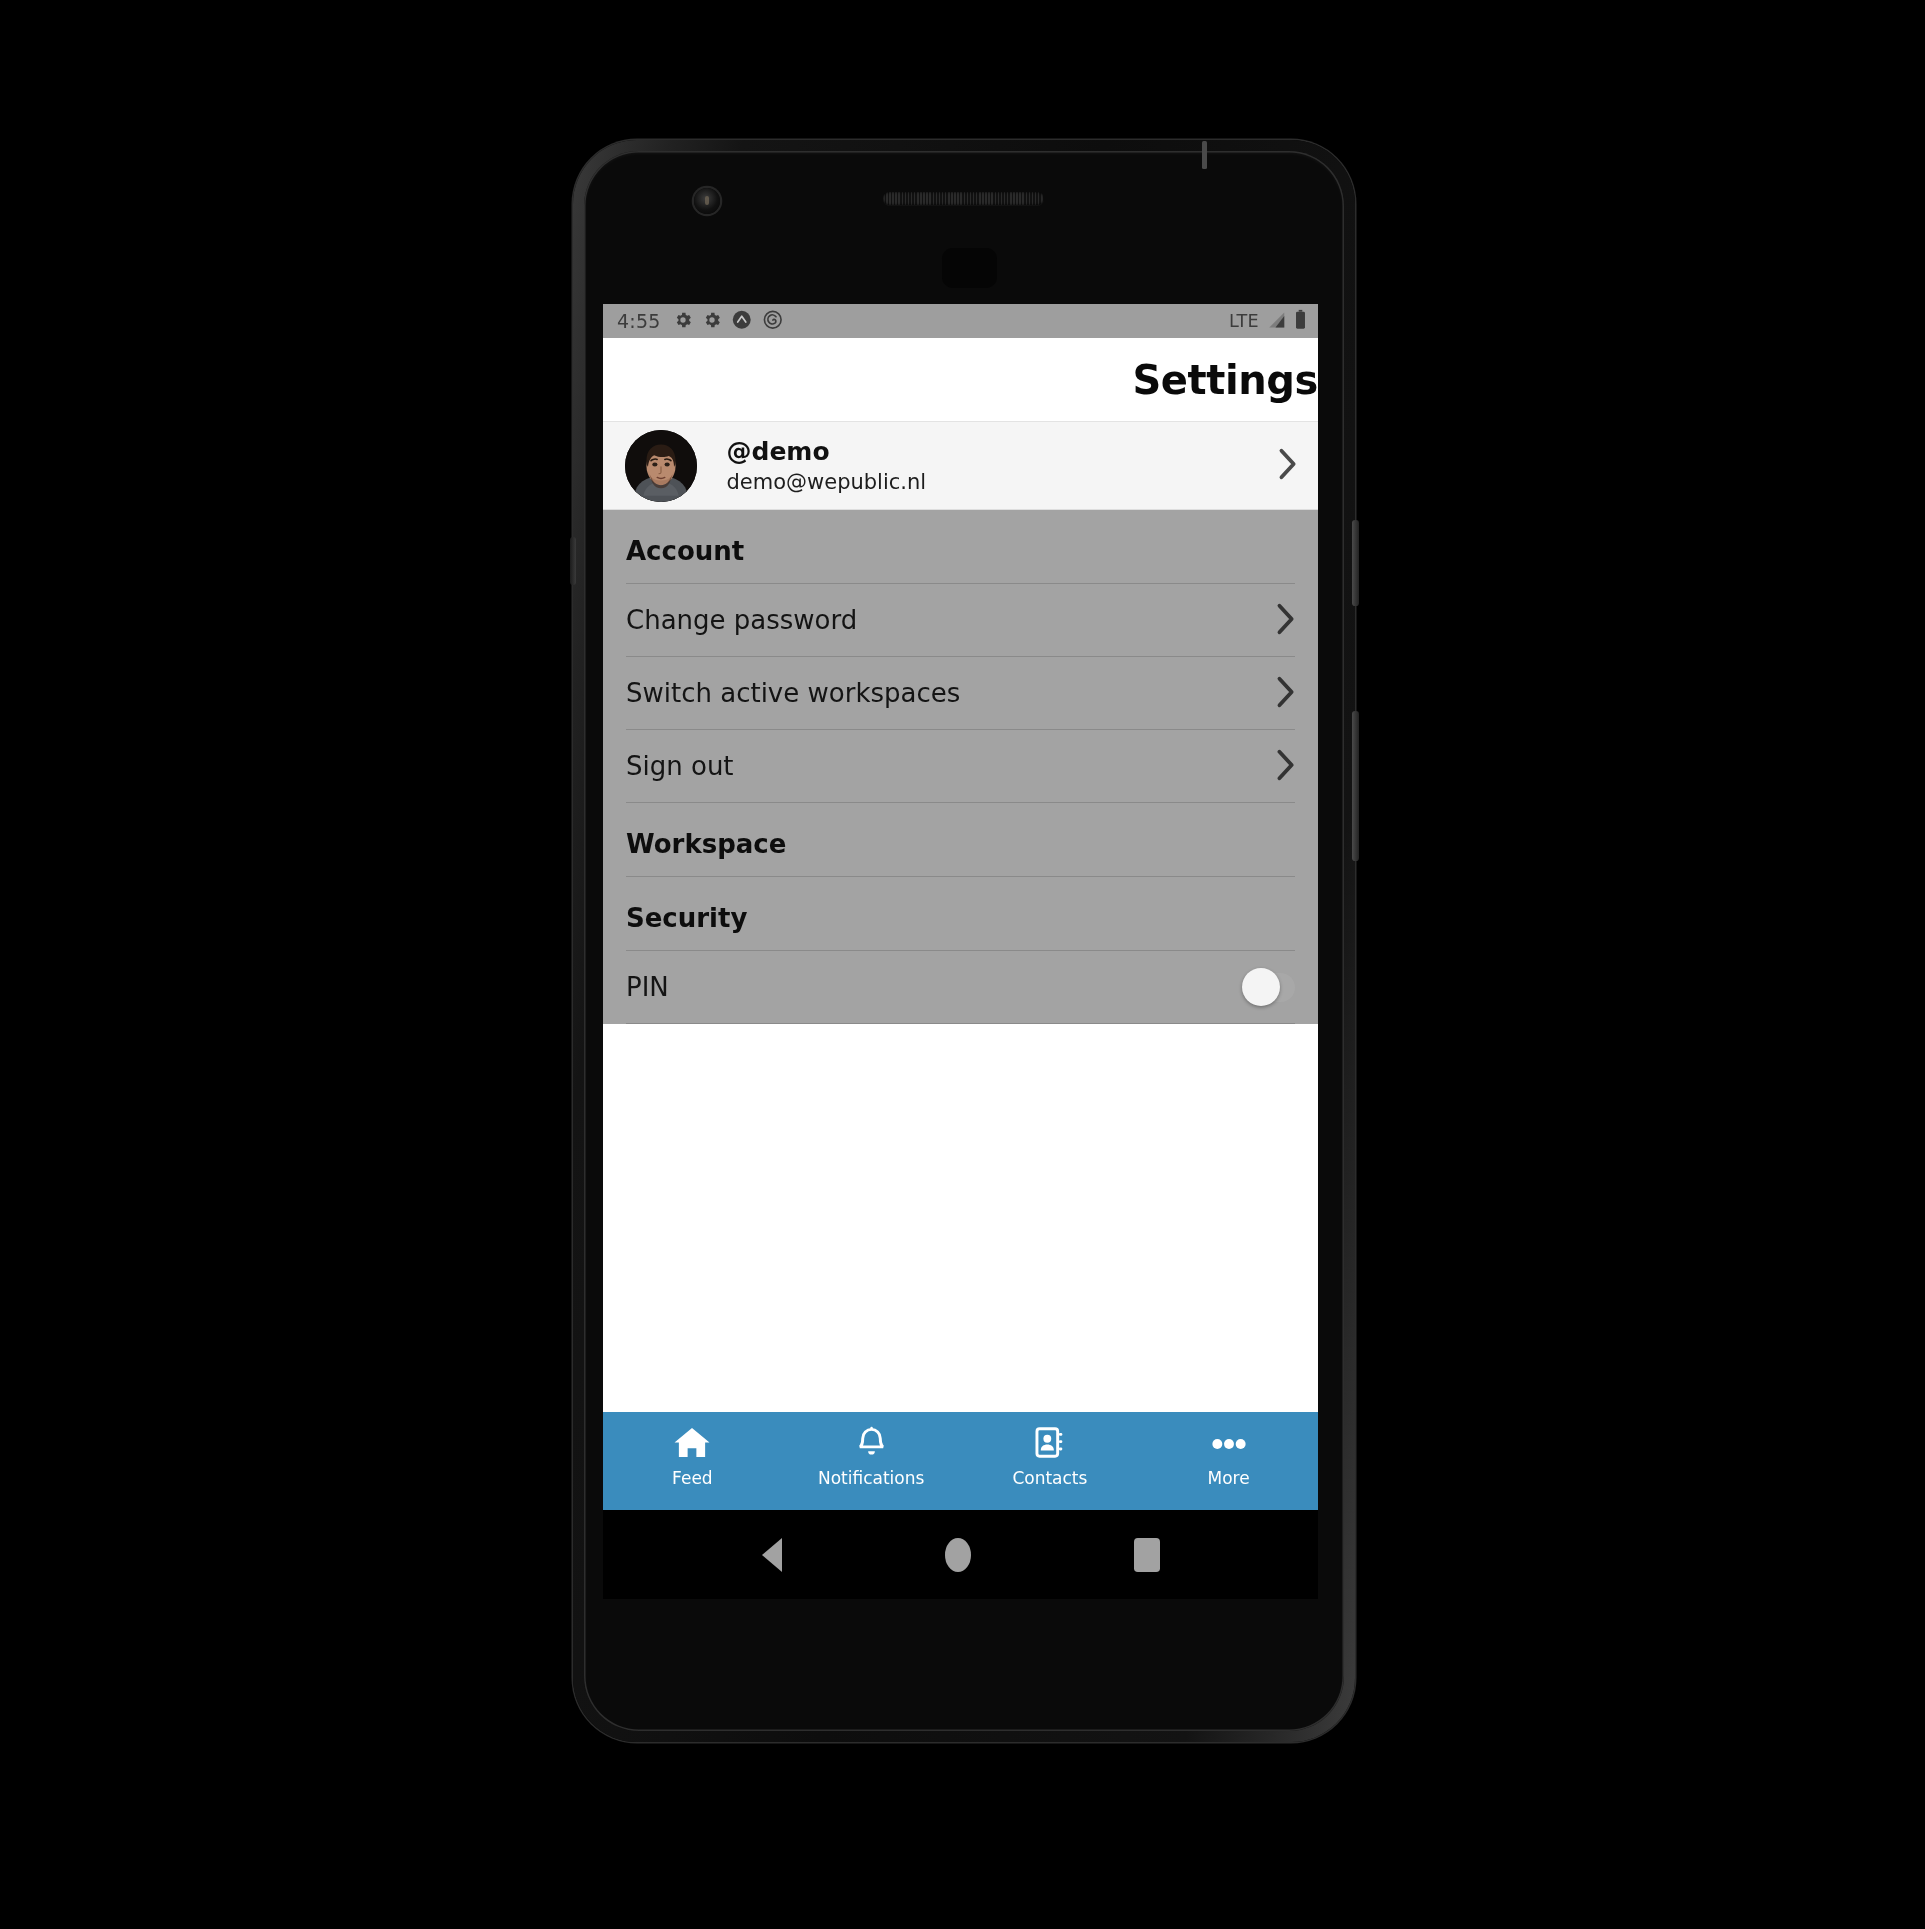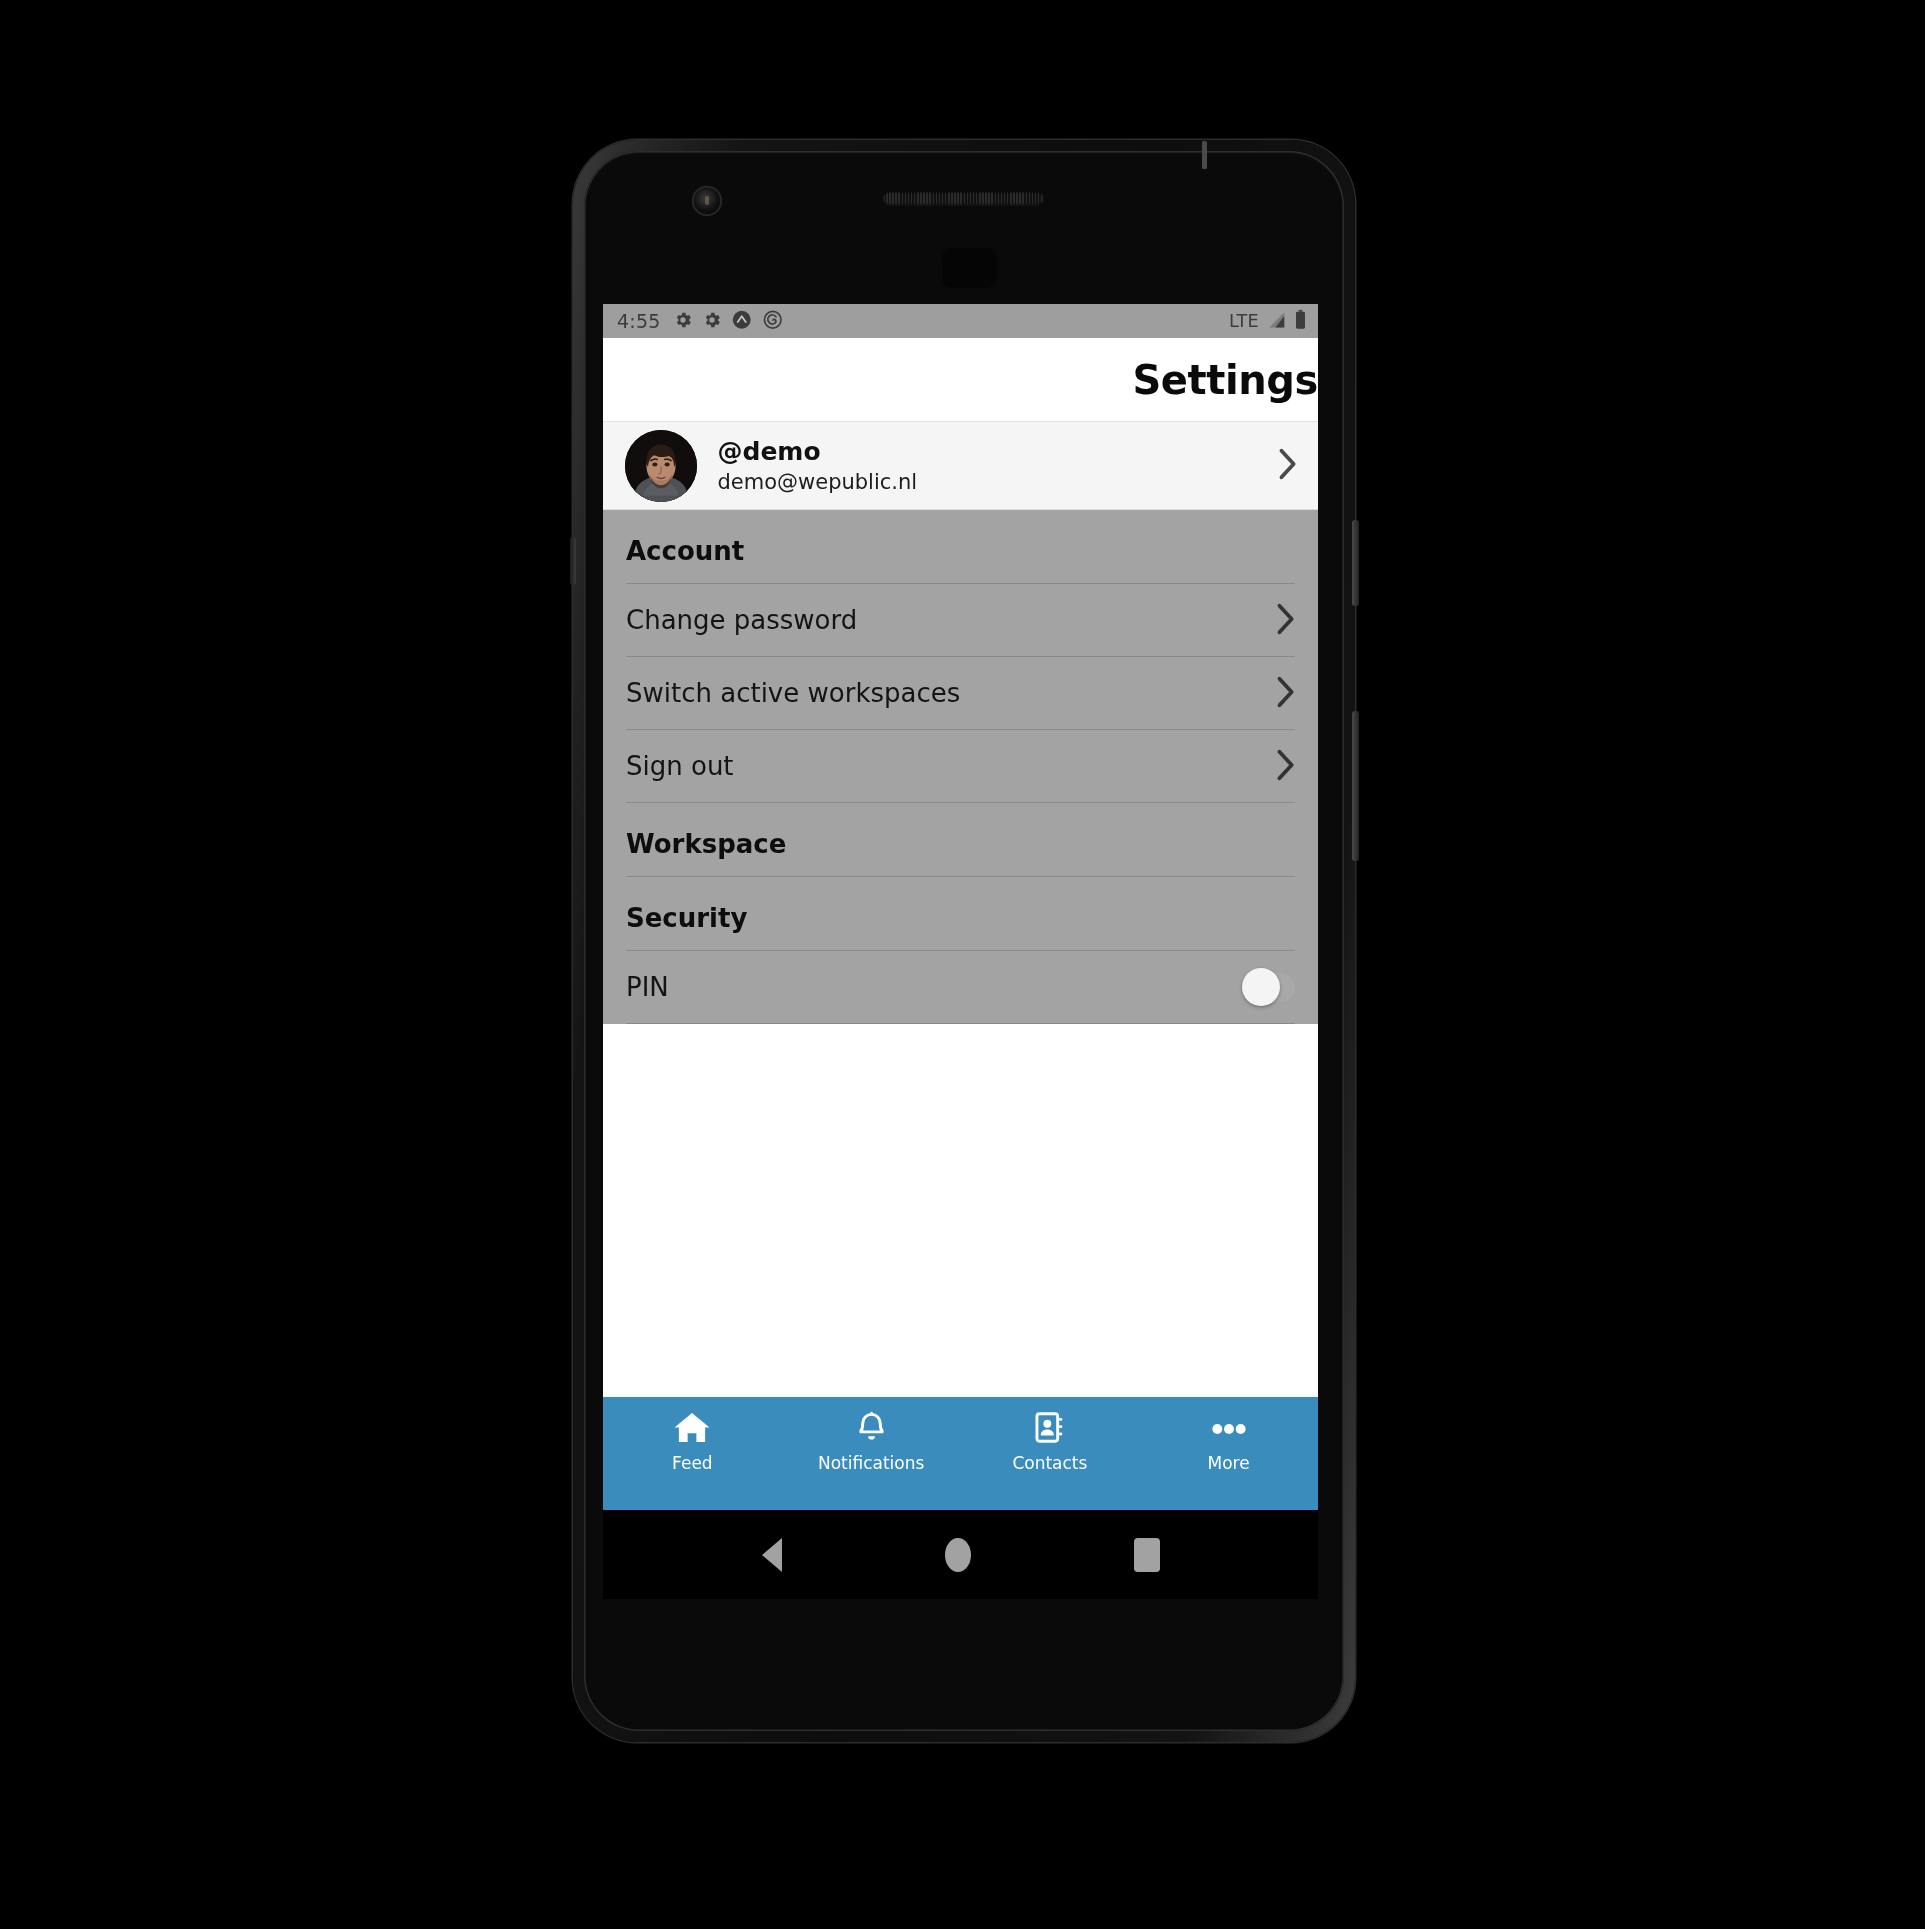--- a/index.html
+++ b/index.html
@@ -189,21 +189,21 @@
   }
   #avatar {
     width: 72px;
     height: 72px;
     border-radius: 50%;
     overflow: hidden;
     flex: 0 0 auto;
     background: #0c0a0a;
   }
   #profile-text {
-    margin-left: 21px;
+    margin-left: 30px;
     display: flex;
     flex-direction: column;
     justify-content: center;
     gap: 3.1px;
   }
   #profile-handle {
     font-size: 25px;
     font-weight: bold;
     color: #111;
   }
@@ -257,21 +257,21 @@
     background: #f4f4f4;
     box-shadow: 0 1.5px 3.8px rgba(0,0,0,0.32);
   }
 
   
   #bottom-nav {
     position: absolute;
     left: 0;
     bottom: 0;
     width: 715px;
-    height: 113px;
+    height: 98px;
     background: #3a8cbd;
     display: flex;
     align-items: flex-start;
   }
   .nav-item {
     width: 25%;
     padding-top: 13px;
     display: flex;
     flex-direction: column;
     align-items: center;

